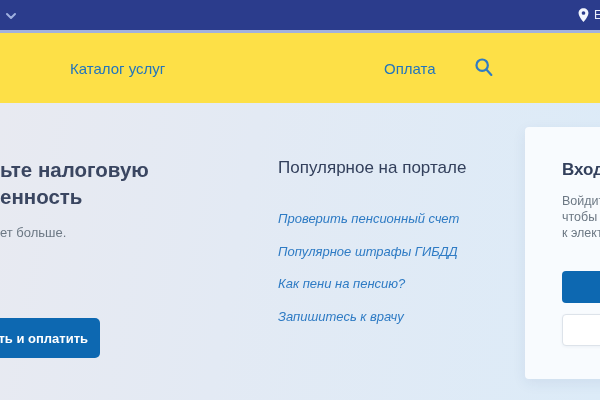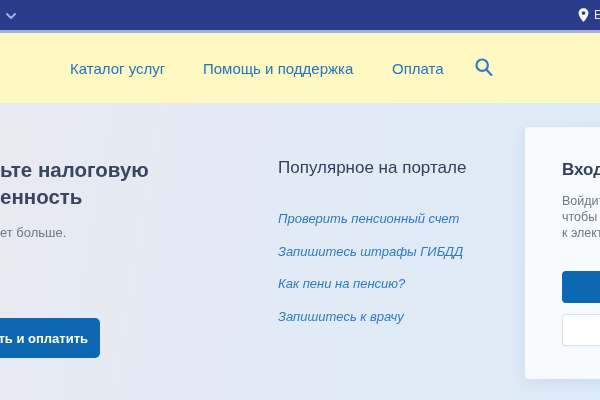--- a/index.html
+++ b/index.html
@@ -9,26 +9,26 @@
   
   .topbar { position:absolute; left:0; top:0; width:600px; height:33px;
             background:#2b3c8c; border-bottom:3px solid #a3b1dc; }
   .chevron { position:absolute; left:4px; top:9px; width:14px; height:14px; color:#9fb0e0; }
   .loc { position:absolute; right:0; top:0; height:30px; display:flex; align-items:center; gap:5px;
          color:#e8edfb; font-size:12px; }
   .pin { width:11px; height:14px; color:#f2f5fd; }
   .loc-txt { display:inline-block; width:6px; overflow:hidden; white-space:nowrap; }
 
   
-  .nav { position:absolute; left:0; top:33px; width:600px; height:70px; background:#fef9c3;padding-left:44px; }
+  .nav { position:absolute; left:0; top:33px; width:600px; height:70px; background:#fde047;padding-left:44px; }
   .nav-link { position:absolute; top:50%; transform:translateY(-50%);
               color:#2275bd; font-size:15px; text-decoration:none; white-space:nowrap; cursor:pointer; }
   .nav-link.l0 { left:70px; }
   .nav-link.l1 { left:203px; }
-  .nav-link.l2 { left:392px;text-align:right; }
+  .nav-link.l2 { left:384px;text-align:right; }
   .search-btn { position:absolute; left:472px; top:50%; transform:translateY(-50%);
                 width:24px; height:24px; color:#2f7cc3; cursor:pointer; background:none; border:none; }
 
   
   .hero { position:absolute; left:0; top:103px; width:600px; height:297px;
           background:linear-gradient(100deg, #e8eaf1 0%, #e3eaf4 40%, #dcebf8 100%); }
 
   
   .left-col { position:absolute; left:0; top:53px; width:250px; }
   .hero-title { color:#3a4661; font-size:20.5px; line-height:27px; font-weight:bold; white-space:nowrap; }
@@ -73,21 +73,20 @@
       <svg viewBox="0 0 12 15" width="11" height="14">
           <path fill="currentColor" d="M6 0C2.9 0 .6 2.3.6 5.3c0 3.6 4.6 8.9 5.4 9.7.8-.8 5.4-6.1 5.4-9.7C11.4 2.3 9.1 0 6 0zm0 7.3a2 2 0 1 1 0-4 2 2 0 0 1 0 4z"></path>
         </svg>
     </span>
     <span class="loc-txt">Е</span>
   </div>
 </div>
 
 <nav class="nav">
   <a class="nav-link l0">Каталог услуг</a>
-  <a class="nav-link l1">Помощь и поддержка</a>
   <a class="nav-link l2">Оплата</a>
   <button class="search-btn">
     <svg viewBox="0 0 24 24" width="22" height="22">
         <circle cx="10" cy="10" r="6.2" fill="none" stroke="currentColor" stroke-width="2.4"></circle>
         <line x1="14.6" y1="14.8" x2="20" y2="20.6" stroke="currentColor" stroke-width="2.4" stroke-linecap="round"></line>
       </svg>
   </button>
 </nav>
 
 <section class="hero">
@@ -100,21 +99,21 @@
     <div class="hero-p">
       <div>ет больше.</div>
     </div>
   </div>
   <button class="cta-btn">ть и оплатить</button>
 
   <div class="popular">
     <h2 class="popular-title">Популярное на портале</h2>
     <div class="popular-links">
       <a class="popular-link">Проверить пенсионный счет</a>
-      <a class="popular-link">Запишитесь штрафы ГИБДД</a>
+      <a class="popular-link">Популярное штрафы ГИБДД</a>
       <a class="popular-link">Как пени на пенсию?</a>
       <a class="popular-link">Запишитесь к врачу</a>
     </div>
   </div>
 
   <div class="login-card">
     <h3 class="login-title">Вход</h3>
     <div class="login-body">
       <div>Войдит</div>
       <div>чтобы</div>

